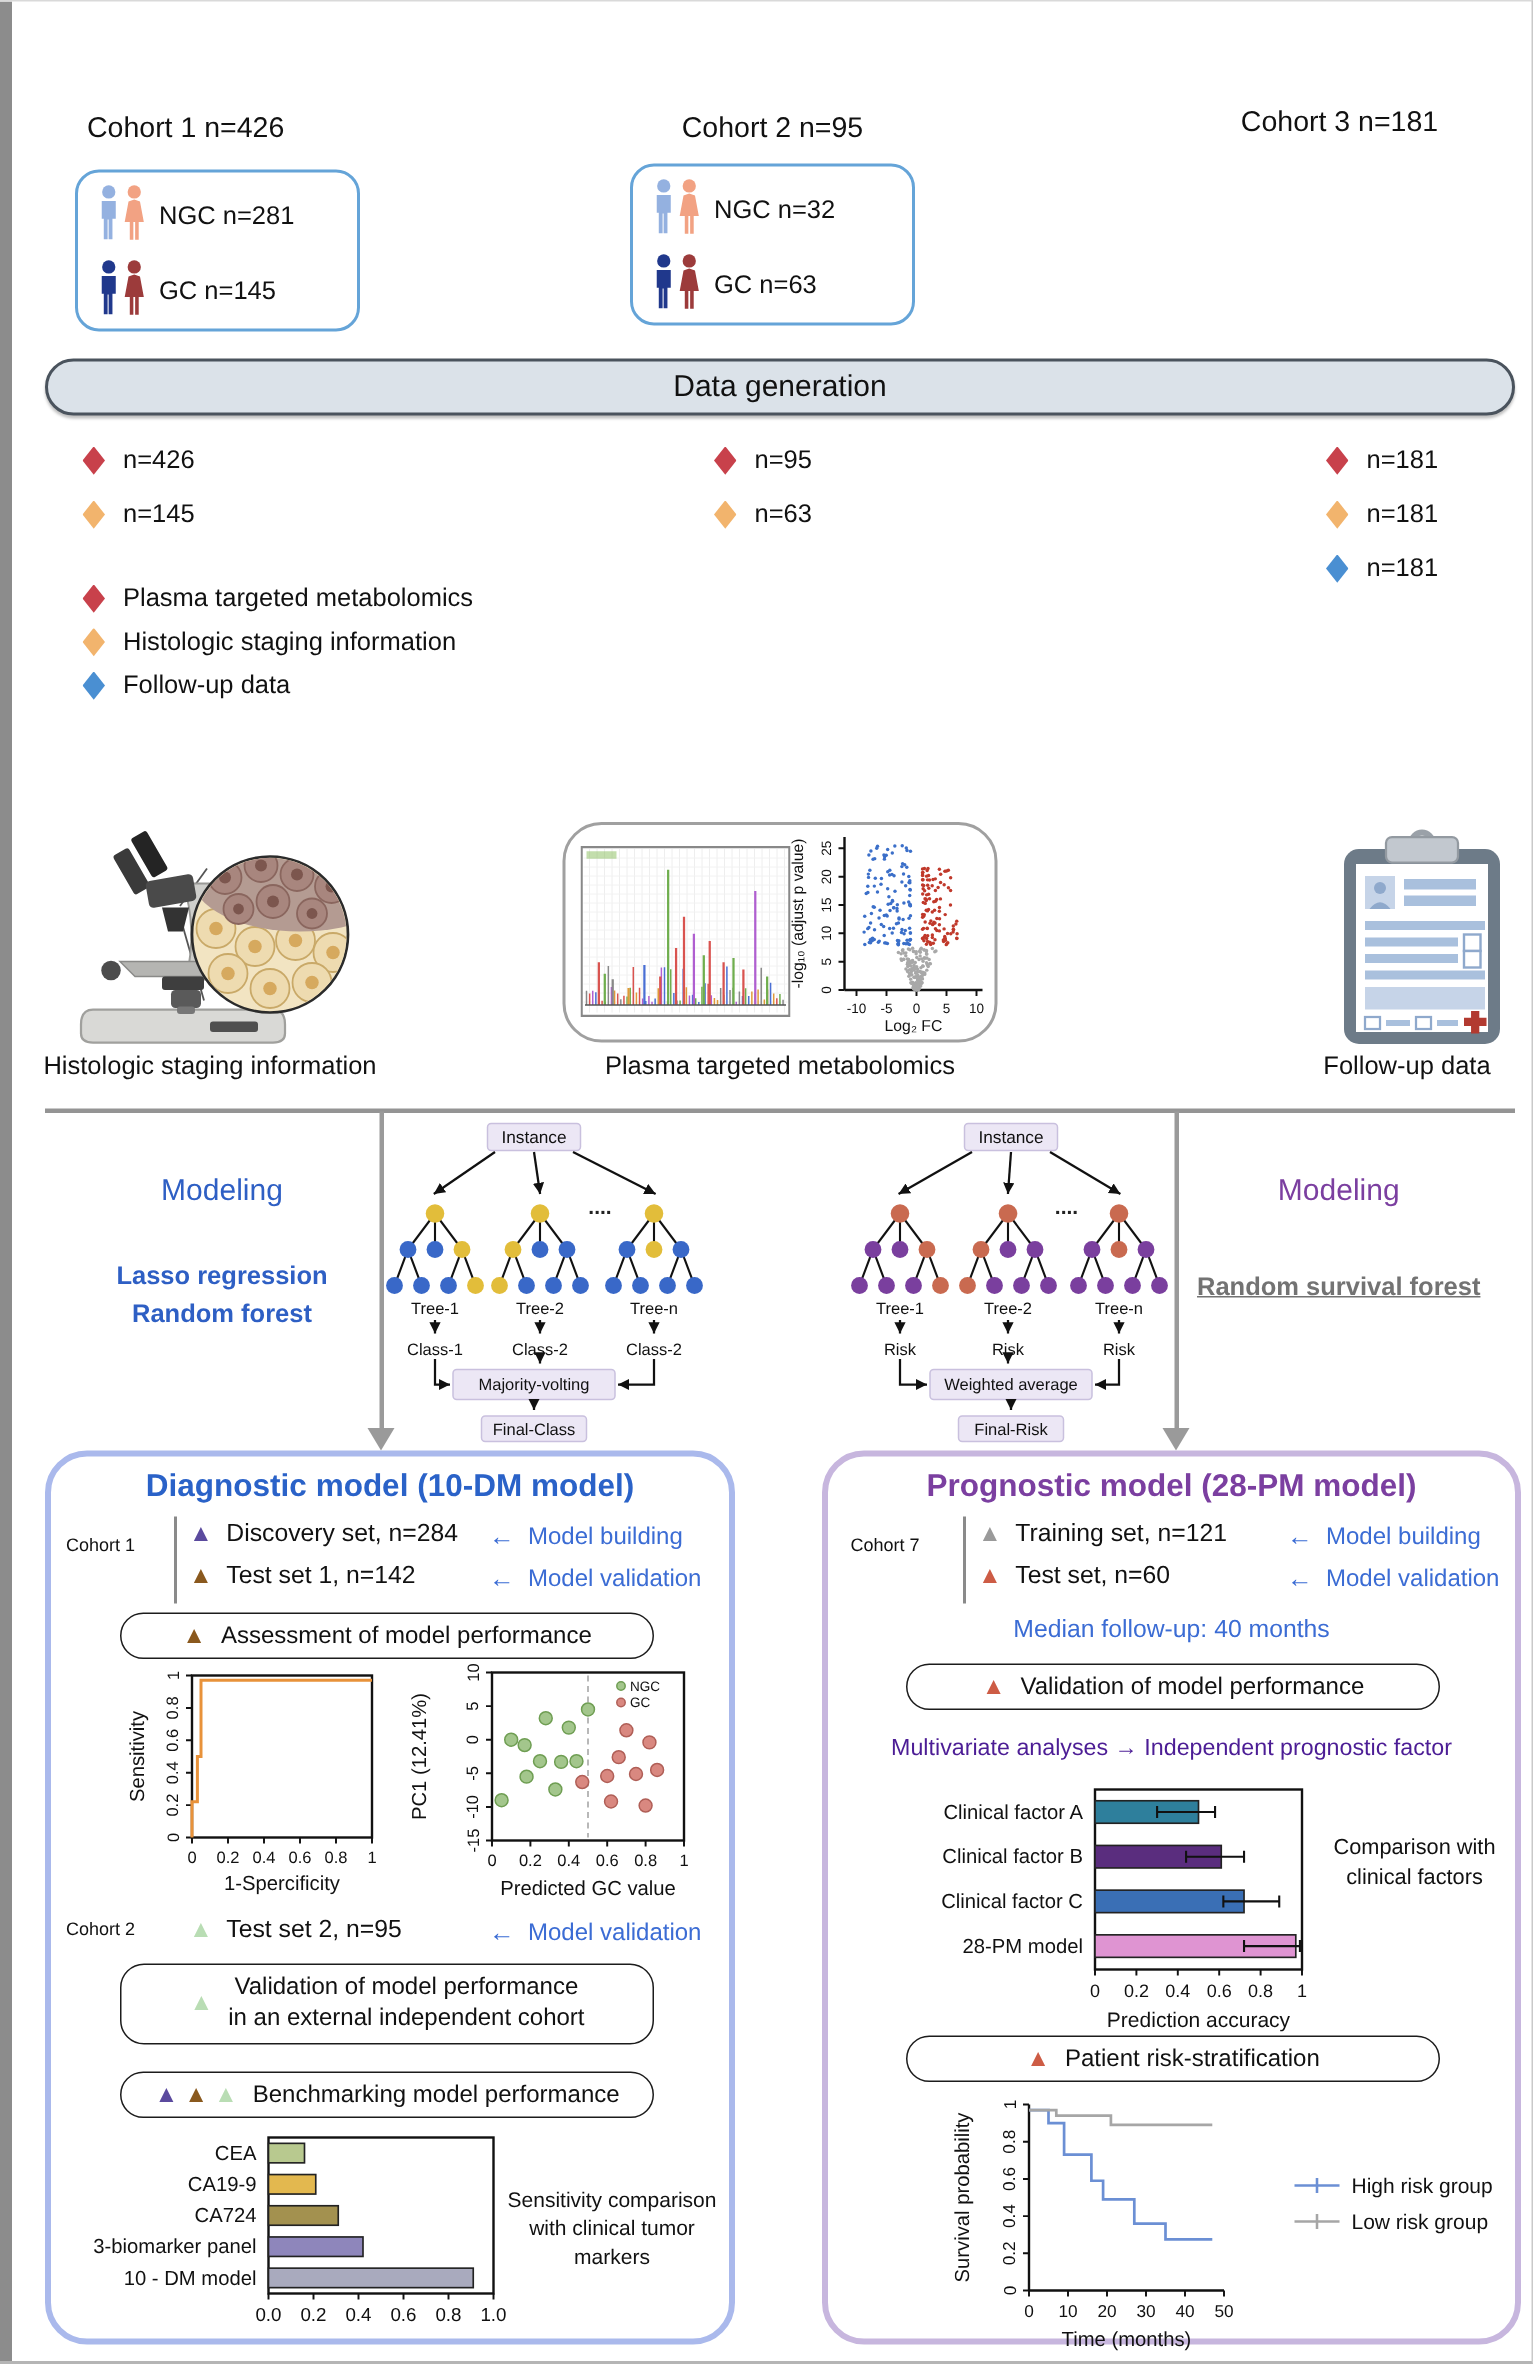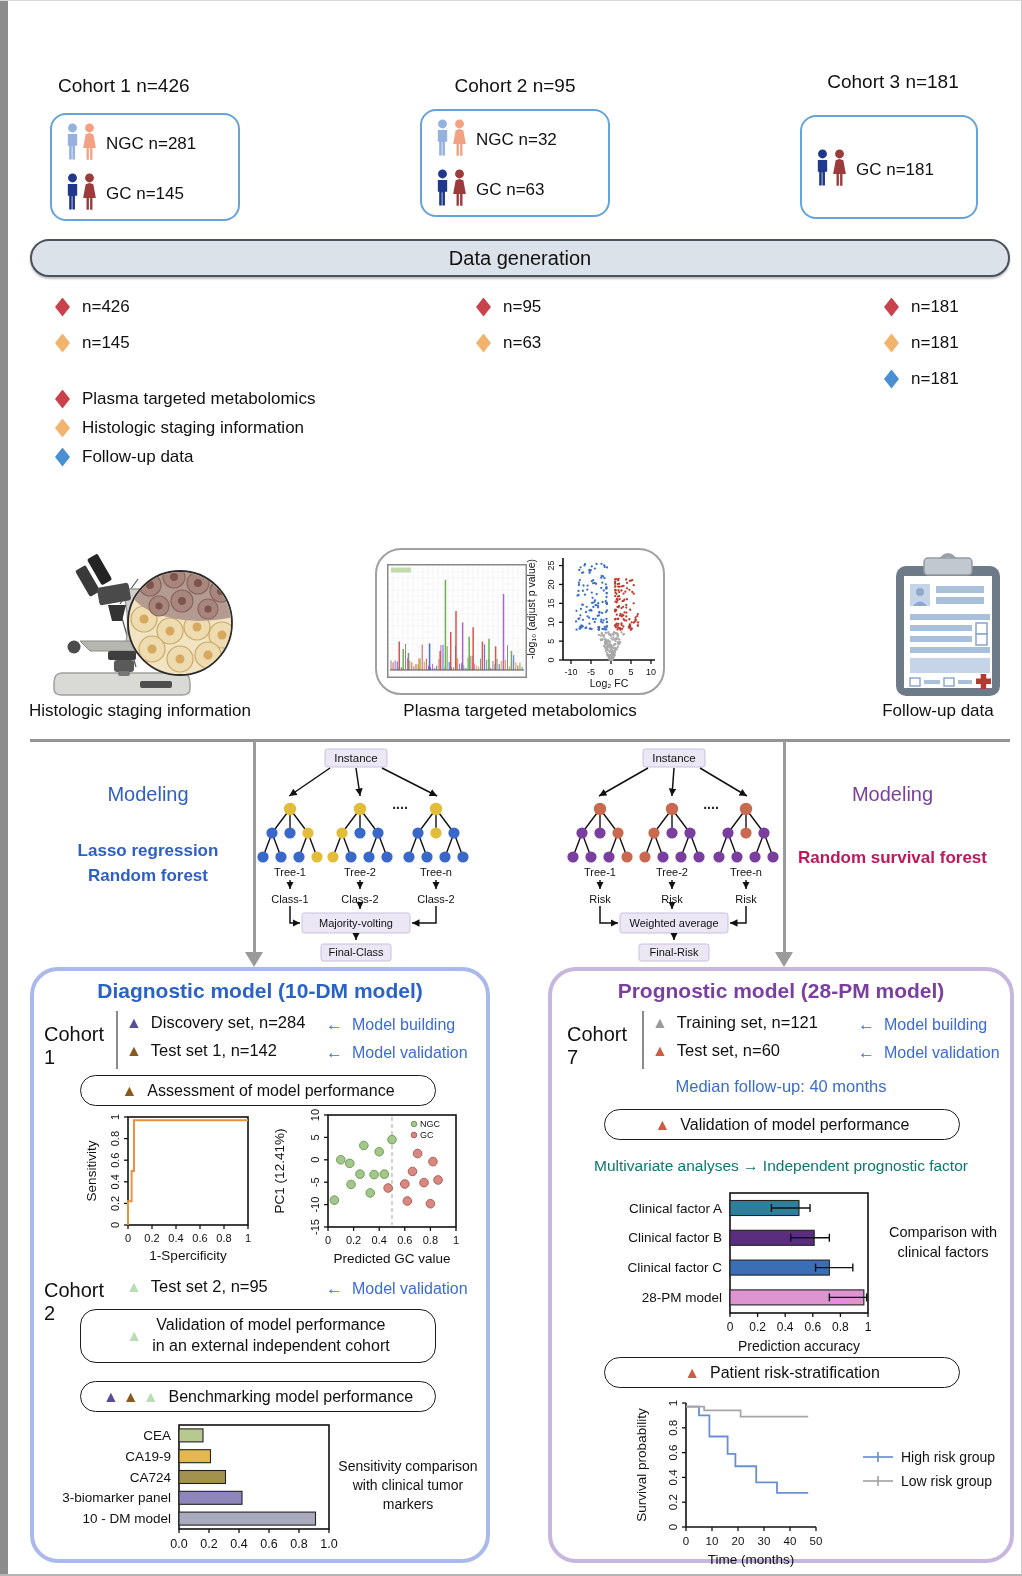--- a/index.html
+++ b/index.html
@@ -19,21 +19,21 @@
 .mlabel{position:absolute;font-size:17px;text-align:center}
 .divider{position:absolute;background:#949494;height:2.5px}
 .varrow{position:absolute;width:2.5px;background:#9a9a9a}
 .varrowhead{position:absolute;width:0;height:0;border-left:9px solid transparent;border-right:9px solid transparent;border-top:15px solid #9a9a9a}
 .mod-title{position:absolute;font-size:20px;text-align:center}
 .mod-method{position:absolute;font-size:17px;font-weight:bold;text-align:center;line-height:1.45}
 .panel{position:absolute;background:#fff;border-radius:28px;width:460px;height:596px}
 .panel.diag{border:4px solid #aab9ec}
 .panel.prog{border:4px solid #c7b6de}
 .panel-title{position:absolute;left:0;right:0;top:8px;text-align:center;font-size:21px;font-weight:bold}
-.cohort-lab{position:absolute;font-size:20px}
+.cohort-lab{position:absolute;font-size:12px}
 .vbar{position:absolute;width:2px;background:#8a8a8a}
 .set-row{position:absolute;display:flex;align-items:center;gap:9px;font-size:16.5px;white-space:nowrap}
 .note-row{position:absolute;display:flex;align-items:center;gap:9px;font-size:16px;white-space:nowrap}
 .note-row .arr{font-size:17px;font-weight:bold}
 .tri{font-size:16px;line-height:1;display:inline-block}
 .obox{position:absolute;border:1.7px solid #1c1c1c;border-radius:16px;display:flex;align-items:center;justify-content:center;gap:10px;font-size:16px;background:#fff}
 .obox .two{text-align:center;line-height:1.3}
 .blue-line{position:absolute;text-align:center;font-size:16.5px}
 .annot{position:absolute;font-size:14px;text-align:center;line-height:1.35}
 .legend-row{display:flex;align-items:center;gap:7px;font-size:14px;white-space:nowrap}
@@ -102,35 +102,20 @@
           </svg>
       <svg width="17" height="38" viewBox="0 0 20 44">
             <circle cx="10" cy="5.5" r="5.2" fill="#9c3b3b"></circle>
             <path d="M10,11.5 l4.5,1.5 3,16 h-4 v14 h-2.8 v-14 h-1.4 v14 H6.5 v-14 h-4 l3,-16 z" fill="#9c3b3b"></path>
           </svg>
     </span>
     <span class="card-label">GC n=63</span>
   </div>
 </div>
 
-<div class="card" style="left:800px;top:114px;width:178px;height:104px">
-  <div class="card-row" style="top:32px">
-    <span class="persons">
-      <svg width="17" height="38" viewBox="0 0 20 44">
-            <circle cx="10" cy="5.5" r="5.2" fill="#20388c"></circle>
-            <path d="M4.5,12.5 h11 v14 h-2.6 v16 h-3 v-15.5 h-0.8 v15.5 h-3 v-16 H4.5 z" fill="#20388c"></path>
-          </svg>
-      <svg width="17" height="38" viewBox="0 0 20 44">
-            <circle cx="10" cy="5.5" r="5.2" fill="#9c3b3b"></circle>
-            <path d="M10,11.5 l4.5,1.5 3,16 h-4 v14 h-2.8 v-14 h-1.4 v14 H6.5 v-14 h-4 l3,-16 z" fill="#9c3b3b"></path>
-          </svg>
-    </span>
-    <span class="card-label">GC n=181</span>
-  </div>
-</div>
 
 <div class="banner" style="top:238px">
       <span>Data generation</span>
     </div>
 
 <div class="dia-item" style="left:55px;top:296px">
       <span class="diamond" style="background: rgb(200, 65, 75);"></span>
       <span>n=426</span>
     </div>
 <div class="dia-item" style="left:55px;top:332px">
@@ -840,21 +825,21 @@
 <div class="varrowhead" style="left:245px;top:951px"></div>
 <div class="varrow" style="left:783px;top:740px;height:212px"></div>
 <div class="varrowhead" style="left:775px;top:951px"></div>
 
 <div class="mod-title" style="left: 68px; top: 782px; width: 160px; color: rgb(46, 95, 196);">Modeling</div>
 <div class="mod-method" style="left: 38px; top: 838px; width: 220px; color: rgb(46, 95, 196);">
   <div>Lasso regression</div>
   <div>Random forest</div>
 </div>
 <div class="mod-title" style="left: 805px; top: 782px; width: 175px; color: rgb(123, 63, 160);">Modeling</div>
-<div class="mod-method" style="left: 770px; top: 845px; width: 245px; color: #be185d;">Random survival forest</div>
+<div class="mod-method" style="left: 770px; top: 845px; width: 245px; color: #737373; text-decoration: underline;">Random survival forest</div>
 
 <svg class="abs" style="left:250px;top:744px" id="svg-tree-left" width="240" height="222" viewBox="0 0 240 222">
       <defs>
         <marker id="ahL" markerWidth="7" markerHeight="7" refX="5" refY="2.5" orient="auto">
           <path d="M0,0 L5,2.5 L0,5 z" fill="#111"></path>
         </marker>
       </defs>
       <rect x="75" y="4" width="62" height="18" rx="2.5" fill="#ece7f5" stroke="#c9c0de" stroke-width="1"></rect>
       <text x="106" y="17.14" font-size="11.5" text-anchor="middle" fill="#111">Instance</text>
       <text x="150" y="64" font-size="14" text-anchor="middle" fill="#222" font-weight="bold">....</text>
@@ -1188,21 +1173,21 @@
         <span style="color: rgb(59, 108, 212);">Model validation</span>
       </div>
 
   <div class="blue-line" style="left: 0px; right: 0px; top: 106px; color: rgb(59, 108, 212);">Median follow-up: 40 months</div>
 
   <div class="obox" style="left:52px;top:138px;width:356px;height:31px">
         <span class="tri" style="color: rgb(205, 92, 69);">▲</span>
         <span>Validation of model performance</span>
       </div>
 
-  <div class="blue-line" style="left: 0px; right: 0px; top: 186px; font-size: 15.5px; color: #0f766e;">Multivariate analyses  →  Independent prognostic factor</div>
+  <div class="blue-line" style="left: 0px; right: 0px; top: 186px; font-size: 15.5px; color: #4c1d95;">Multivariate analyses  →  Independent prognostic factor</div>
 
   <svg class="abs" style="left:10px;top:214px" id="svg-acc" width="325" height="170">
         <rect x="168" y="8" width="138" height="120" fill="none" stroke="#111" stroke-width="1.6"></rect>
         <line x1="168" y1="128" x2="168" y2="132" stroke="#111" stroke-width="1.3"></line>
         <text x="168" y="146" font-size="12" text-anchor="middle" fill="#111">0</text>
         <line x1="195.6" y1="128" x2="195.6" y2="132" stroke="#111" stroke-width="1.3"></line>
         <text x="195.6" y="146" font-size="12" text-anchor="middle" fill="#111">0.2</text>
         <line x1="223.2" y1="128" x2="223.2" y2="132" stroke="#111" stroke-width="1.3"></line>
         <text x="223.2" y="146" font-size="12" text-anchor="middle" fill="#111">0.4</text>
         <line x1="250.8" y1="128" x2="250.8" y2="132" stroke="#111" stroke-width="1.3"></line>

